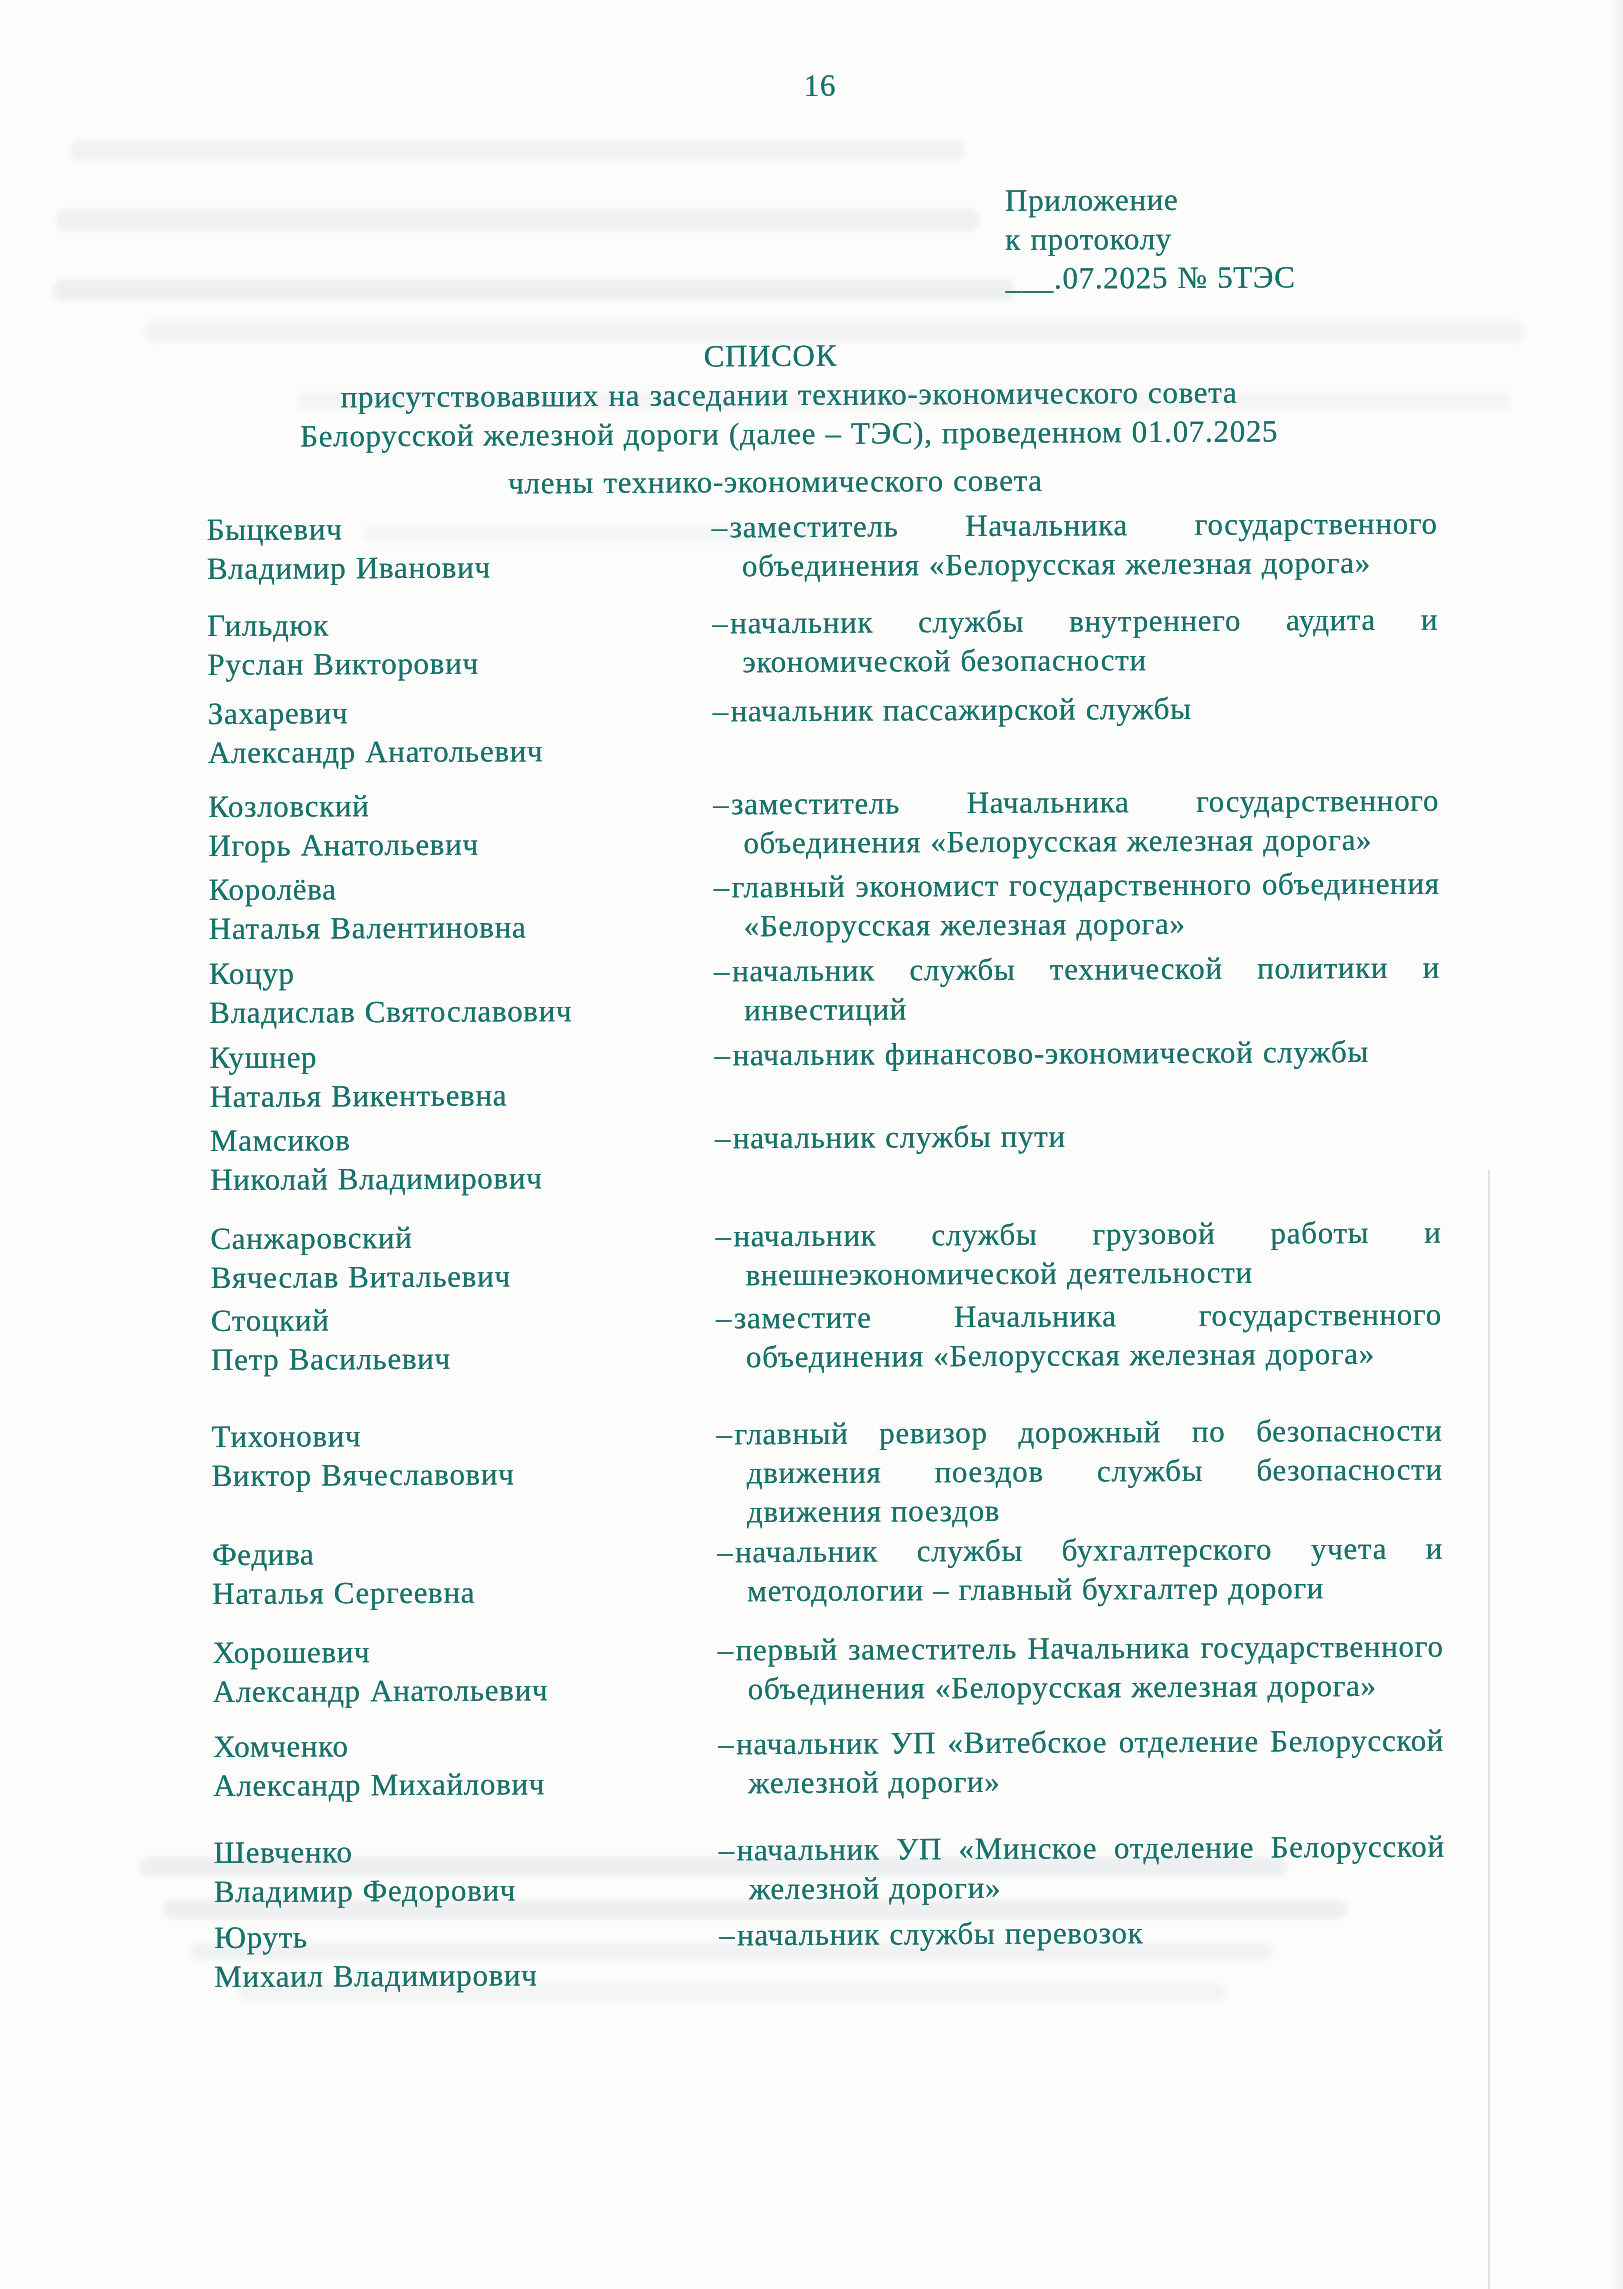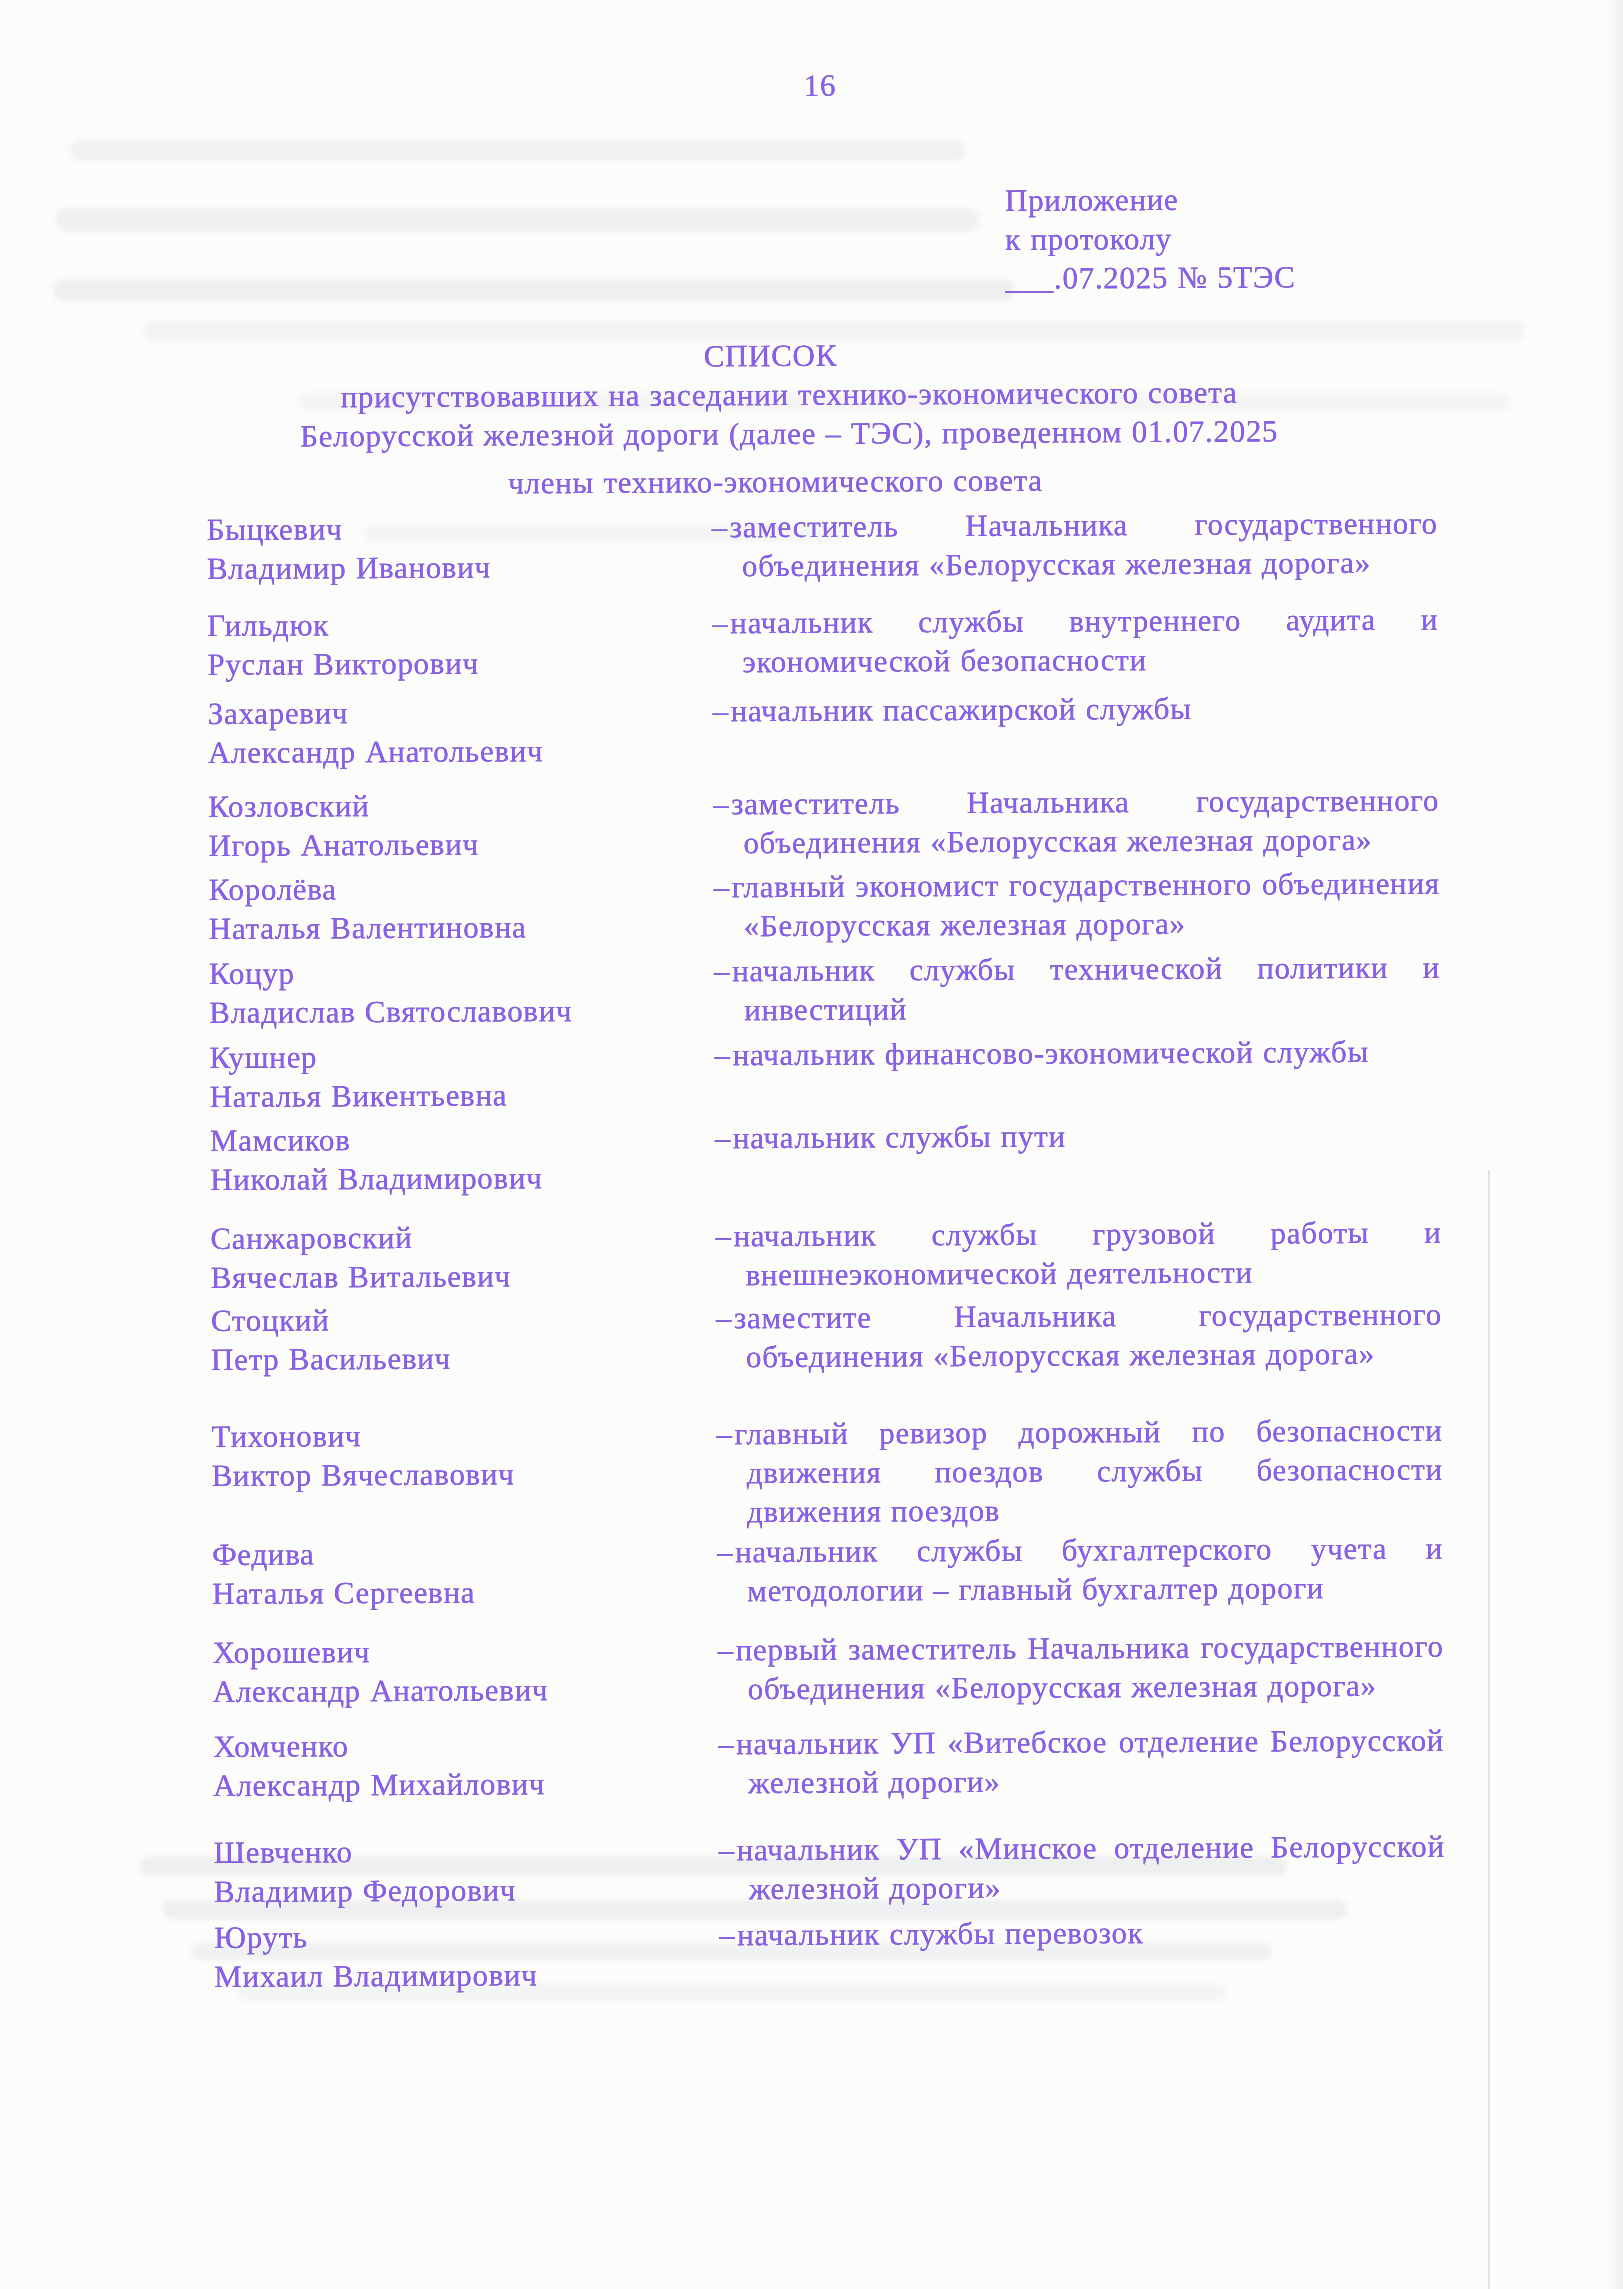--- a/index.html
+++ b/index.html
@@ -6,21 +6,21 @@
   body{
     width:1624px;height:2290px;
     background:#f4f4f2;
     font-family:"Liberation Serif","DejaVu Serif",serif;
   }
   .page{
     position:relative;
     width:1624px;height:2290px;
     background:#fcfcfb;
     overflow:hidden;
-    color:#8b5cf6;
+    color:#0f766e;
   }
   
   .bl{position:absolute;filter:blur(2.8px);background:rgba(145,155,175,0.10);border-radius:8.4px;}
   .bl1{left:70px;top:140px;width:895px;height:20.5px;}
   .bl2{left:56px;top:209px;width:923px;height:22.4px;background:rgba(145,155,175,0.12);}
   .bl3{left:54px;top:279px;width:960px;height:22.4px;background:rgba(145,155,175,0.13);}
   .bl4{left:144px;top:321px;width:1380px;height:20.5px;background:rgba(150,160,175,0.09);}
   .bl5{left:298px;top:392px;width:1212px;height:18.6px;background:rgba(150,160,175,0.07);}
   .bl6{left:364px;top:525px;width:485px;height:17px;background:rgba(150,160,175,0.08);}
   .bl7{left:140px;top:1857px;width:1147px;height:18.6px;background:rgba(140,150,170,0.12);}

